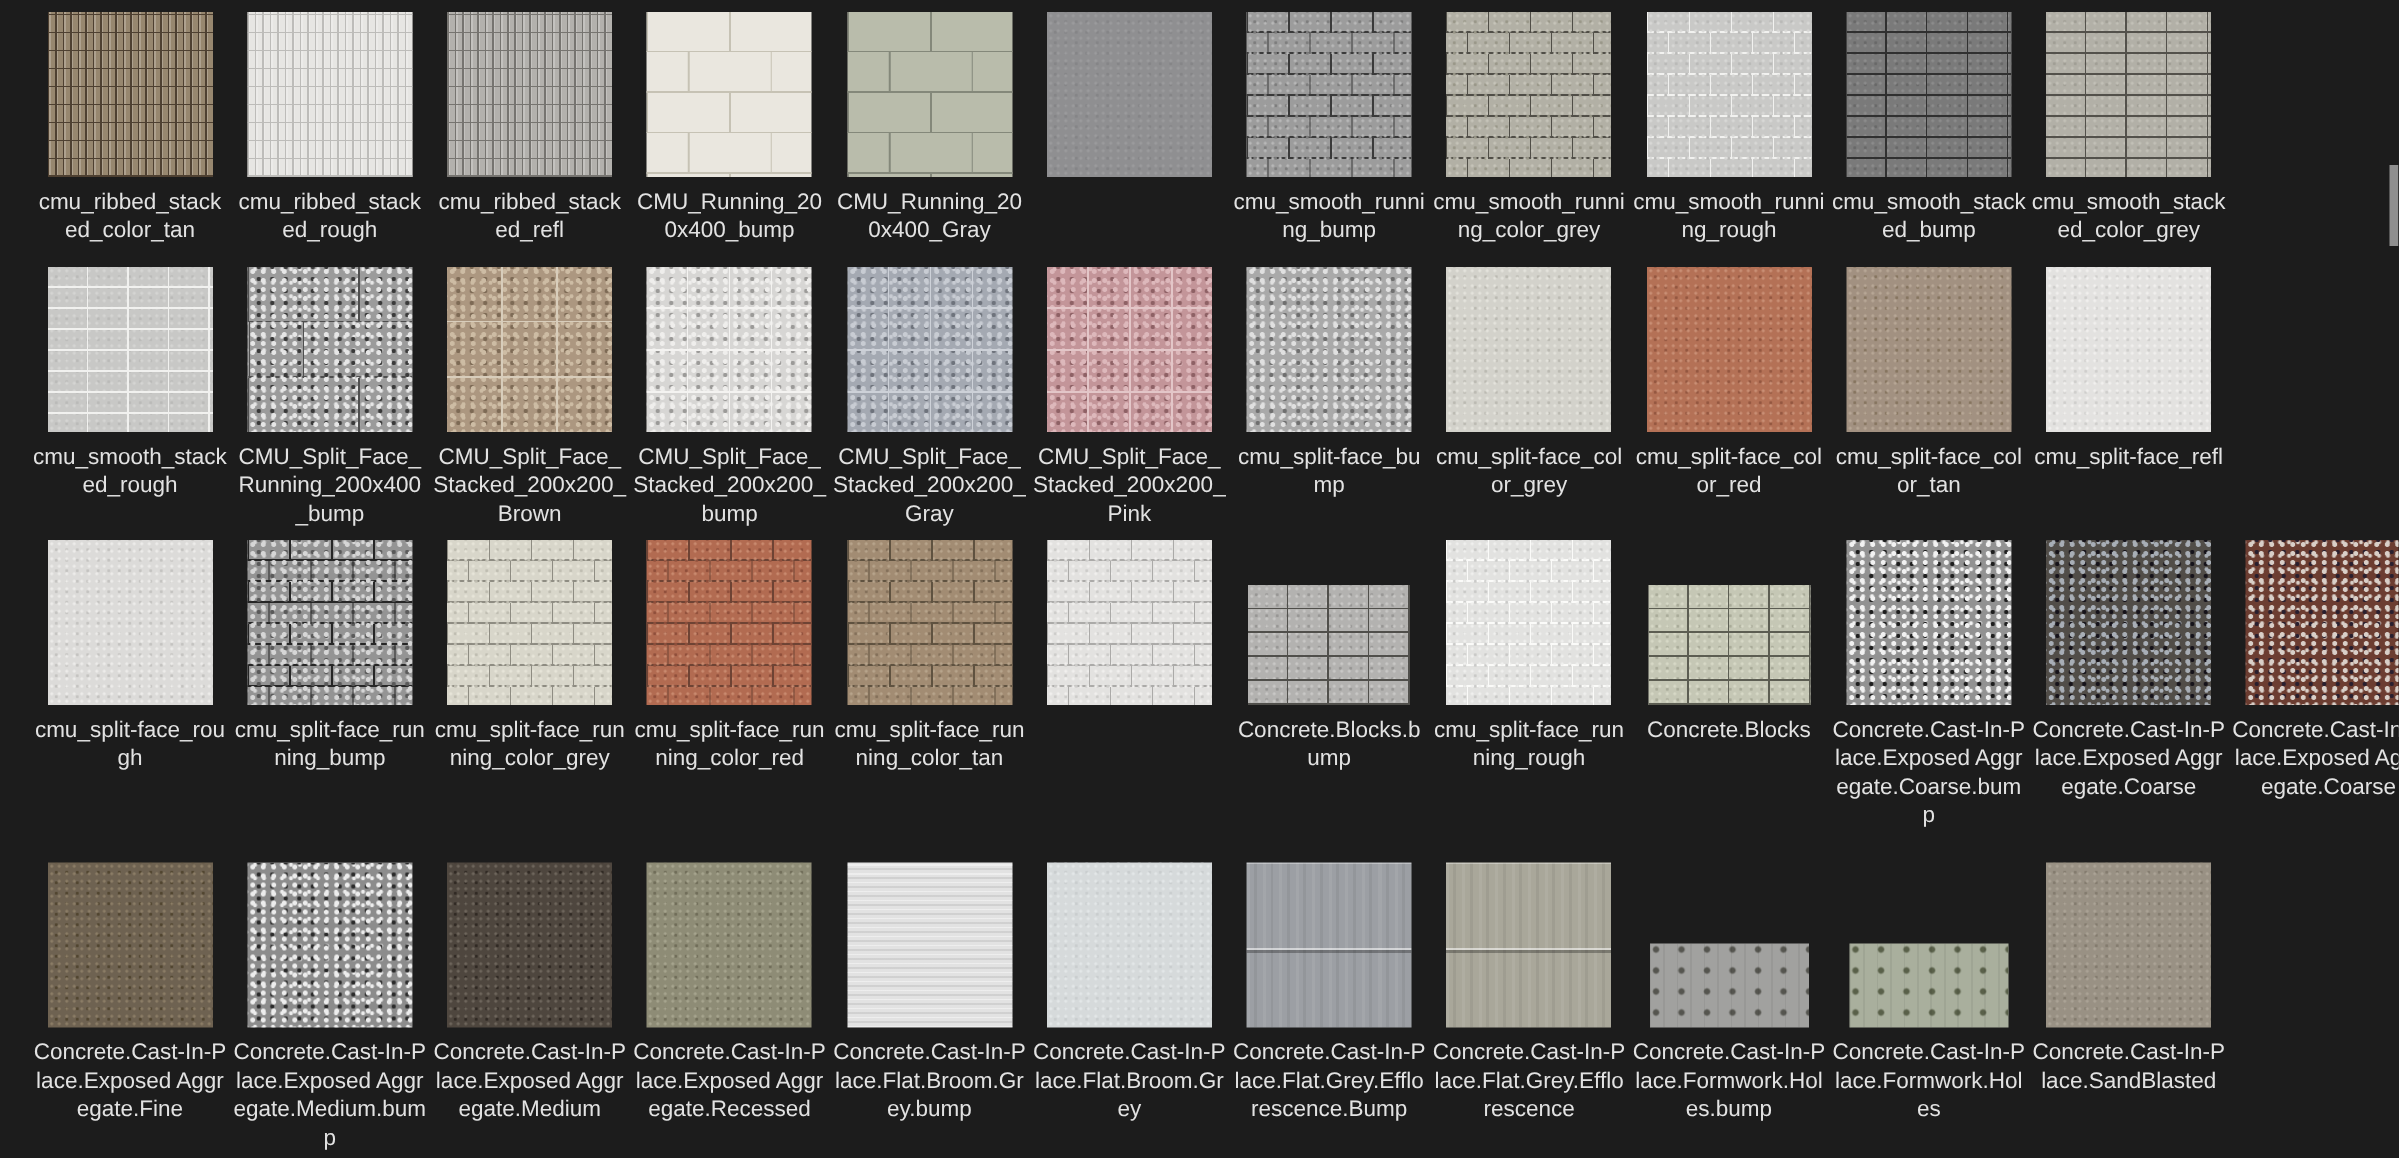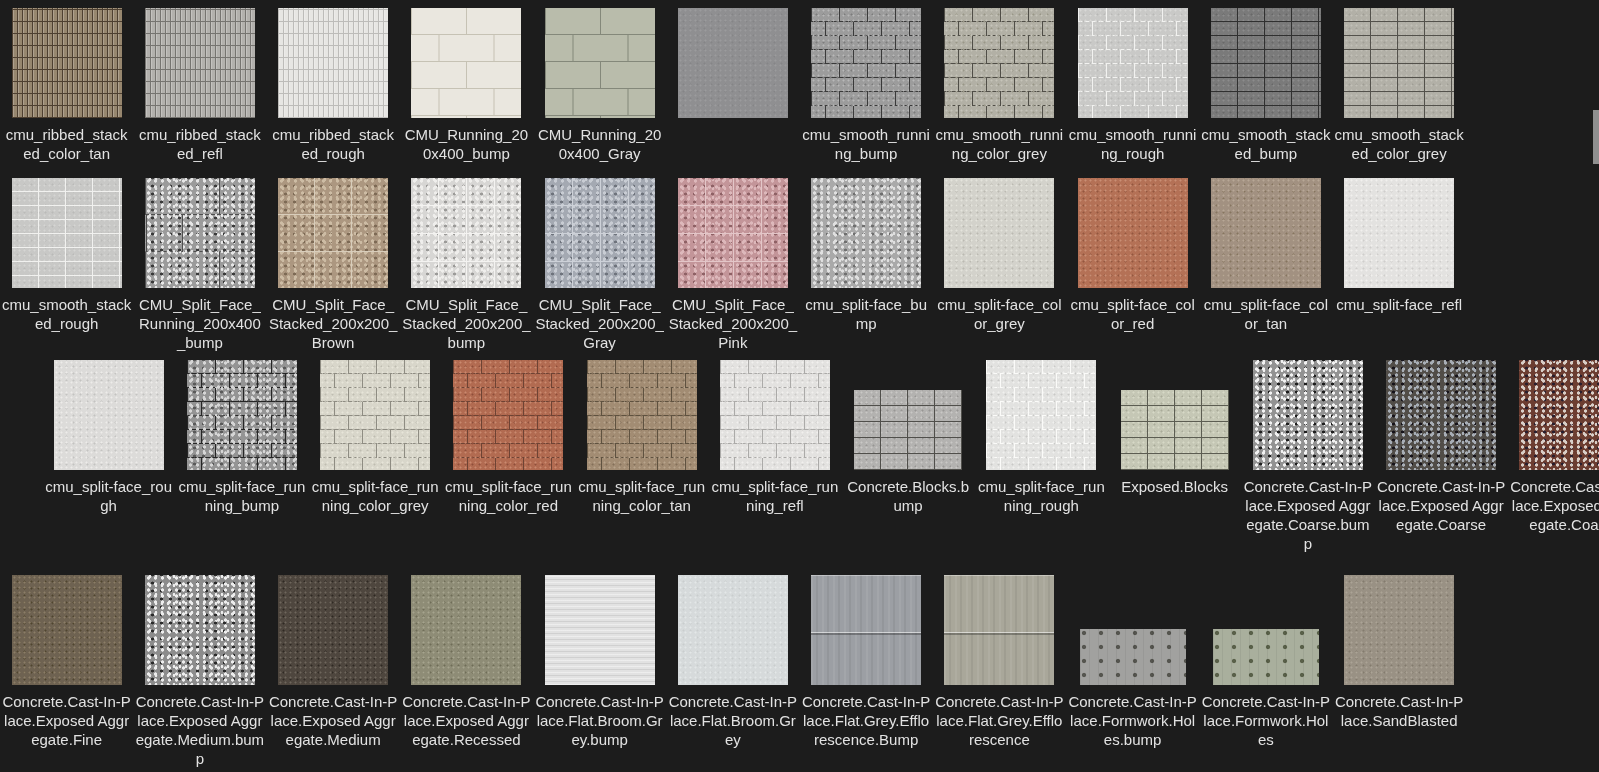--- a/index.html
+++ b/index.html
@@ -3,25 +3,25 @@
 <meta charset="utf-8">
 <style>
   html,body{margin:0;padding:0;}
   body{
     width:1599px;height:772px;
     background:#1C1C1C;
     overflow:hidden;
     font-family:"Liberation Sans",sans-serif;
     position:relative;
   }
-  .browser{position:absolute;inset:0;}
+  .browser{position:absolute;inset:0;padding-left:20px;}
   .row{display:flex;}
   .row-1{height:172px;}
   .row-2{height:182px;}
-  .row-3{height:216px;margin-left:42px;}
+  .row-3{height:216px;}
   .row-4{height:202px;}
   .cell{
     width:133.25px;flex:0 0 133.25px;
     display:flex;flex-direction:column;align-items:center;
     box-sizing:border-box;
   }
   .row-1 .cell{padding-top:8px;}
   .row-2 .cell{padding-top:6px;}
   .row-3 .cell{padding-top:6px;}
   .row-4 .cell{padding-top:5px;}
@@ -128,29 +128,29 @@
 <div class="browser" id="grid">
     <div class="row row-1">
       <div class="cell">
         <div class="twrap">
           <div class="thumb p-ribbed sh-sq" style="--base: #97876F; --line: #4E4031;"></div>
         </div>
         <div class="tlabel">cmu_ribbed_stacked_color_tan</div>
       </div>
       <div class="cell">
         <div class="twrap">
+          <div class="thumb p-ribbed sh-sq" style="--base: #E7E6E3; --line: #BDBCB9;"></div>
+        </div>
+        <div class="tlabel">cmu_ribbed_stacked_rough</div>
+      </div>
+      <div class="cell">
+        <div class="twrap">
           <div class="thumb p-ribbed sh-sq" style="--base: #B3B1AD; --line: #767470;"></div>
         </div>
         <div class="tlabel">cmu_ribbed_stacked_refl</div>
-      </div>
-      <div class="cell">
-        <div class="twrap">
-          <div class="thumb p-ribbed sh-sq" style="--base: #E7E6E3; --line: #BDBCB9;"></div>
-        </div>
-        <div class="tlabel">cmu_ribbed_stacked_rough</div>
       </div>
       <div class="cell">
         <div class="twrap">
           <div class="thumb p-run sz-lg sh-sq" style="--base: #EAE7DF; --line: #C6C2B4;"></div>
         </div>
         <div class="tlabel">CMU_Running_200x400_bump</div>
       </div>
       <div class="cell">
         <div class="twrap">
           <div class="thumb p-run sz-lg sh-sq" style="--base: #B9BCAB; --line: #84887A;"></div>
@@ -335,21 +335,20 @@
           </div>
         </div>
         <div class="tlabel">cmu_split-face_running_color_tan</div>
       </div>
       <div class="cell">
         <div class="twrap">
           <div class="thumb p-run sz-sm sh-sq" style="--base: #E3E2E0; --line: #ABAAA8; --dot: #F1F0EE; --dark: #CDCCCA;">
             <div class="grain g-fine"></div>
           </div>
         </div>
-        <div class="tlabel">cmu_split-face_running_refl</div>
       </div>
       <div class="cell">
         <div class="twrap">
           <div class="thumb p-stack gz-blocks sh-land" style="--base: #B3B2B0; --line: #504F4B; --dot: #C9C8C6; --dark: #979694;">
             <div class="grain g-fine"></div>
           </div>
         </div>
         <div class="tlabel">Concrete.Blocks.bump</div>
       </div>
       <div class="cell">
@@ -359,21 +358,21 @@
           </div>
         </div>
         <div class="tlabel">cmu_split-face_running_rough</div>
       </div>
       <div class="cell">
         <div class="twrap">
           <div class="thumb p-stack gz-blocks sh-land" style="--base: #C5C7B5; --line: #5C5D52; --dot: #D7D9C7; --dark: #A9AB99;">
             <div class="grain g-fine"></div>
           </div>
         </div>
-        <div class="tlabel">Exposed.Blocks</div>
+        <div class="tlabel">Concrete.Blocks</div>
       </div>
       <div class="cell">
         <div class="twrap">
           <div class="thumb p-flat sh-sq" style="--base: #929292; --dot: #F2F2F2; --dark: #1E1E1E;">
             <div class="grain g-coarse"></div>
           </div>
         </div>
         <div class="tlabel">Concrete.Cast-In-Place.Exposed Aggregate.Coarse.bump</div>
       </div>
       <div class="cell">

